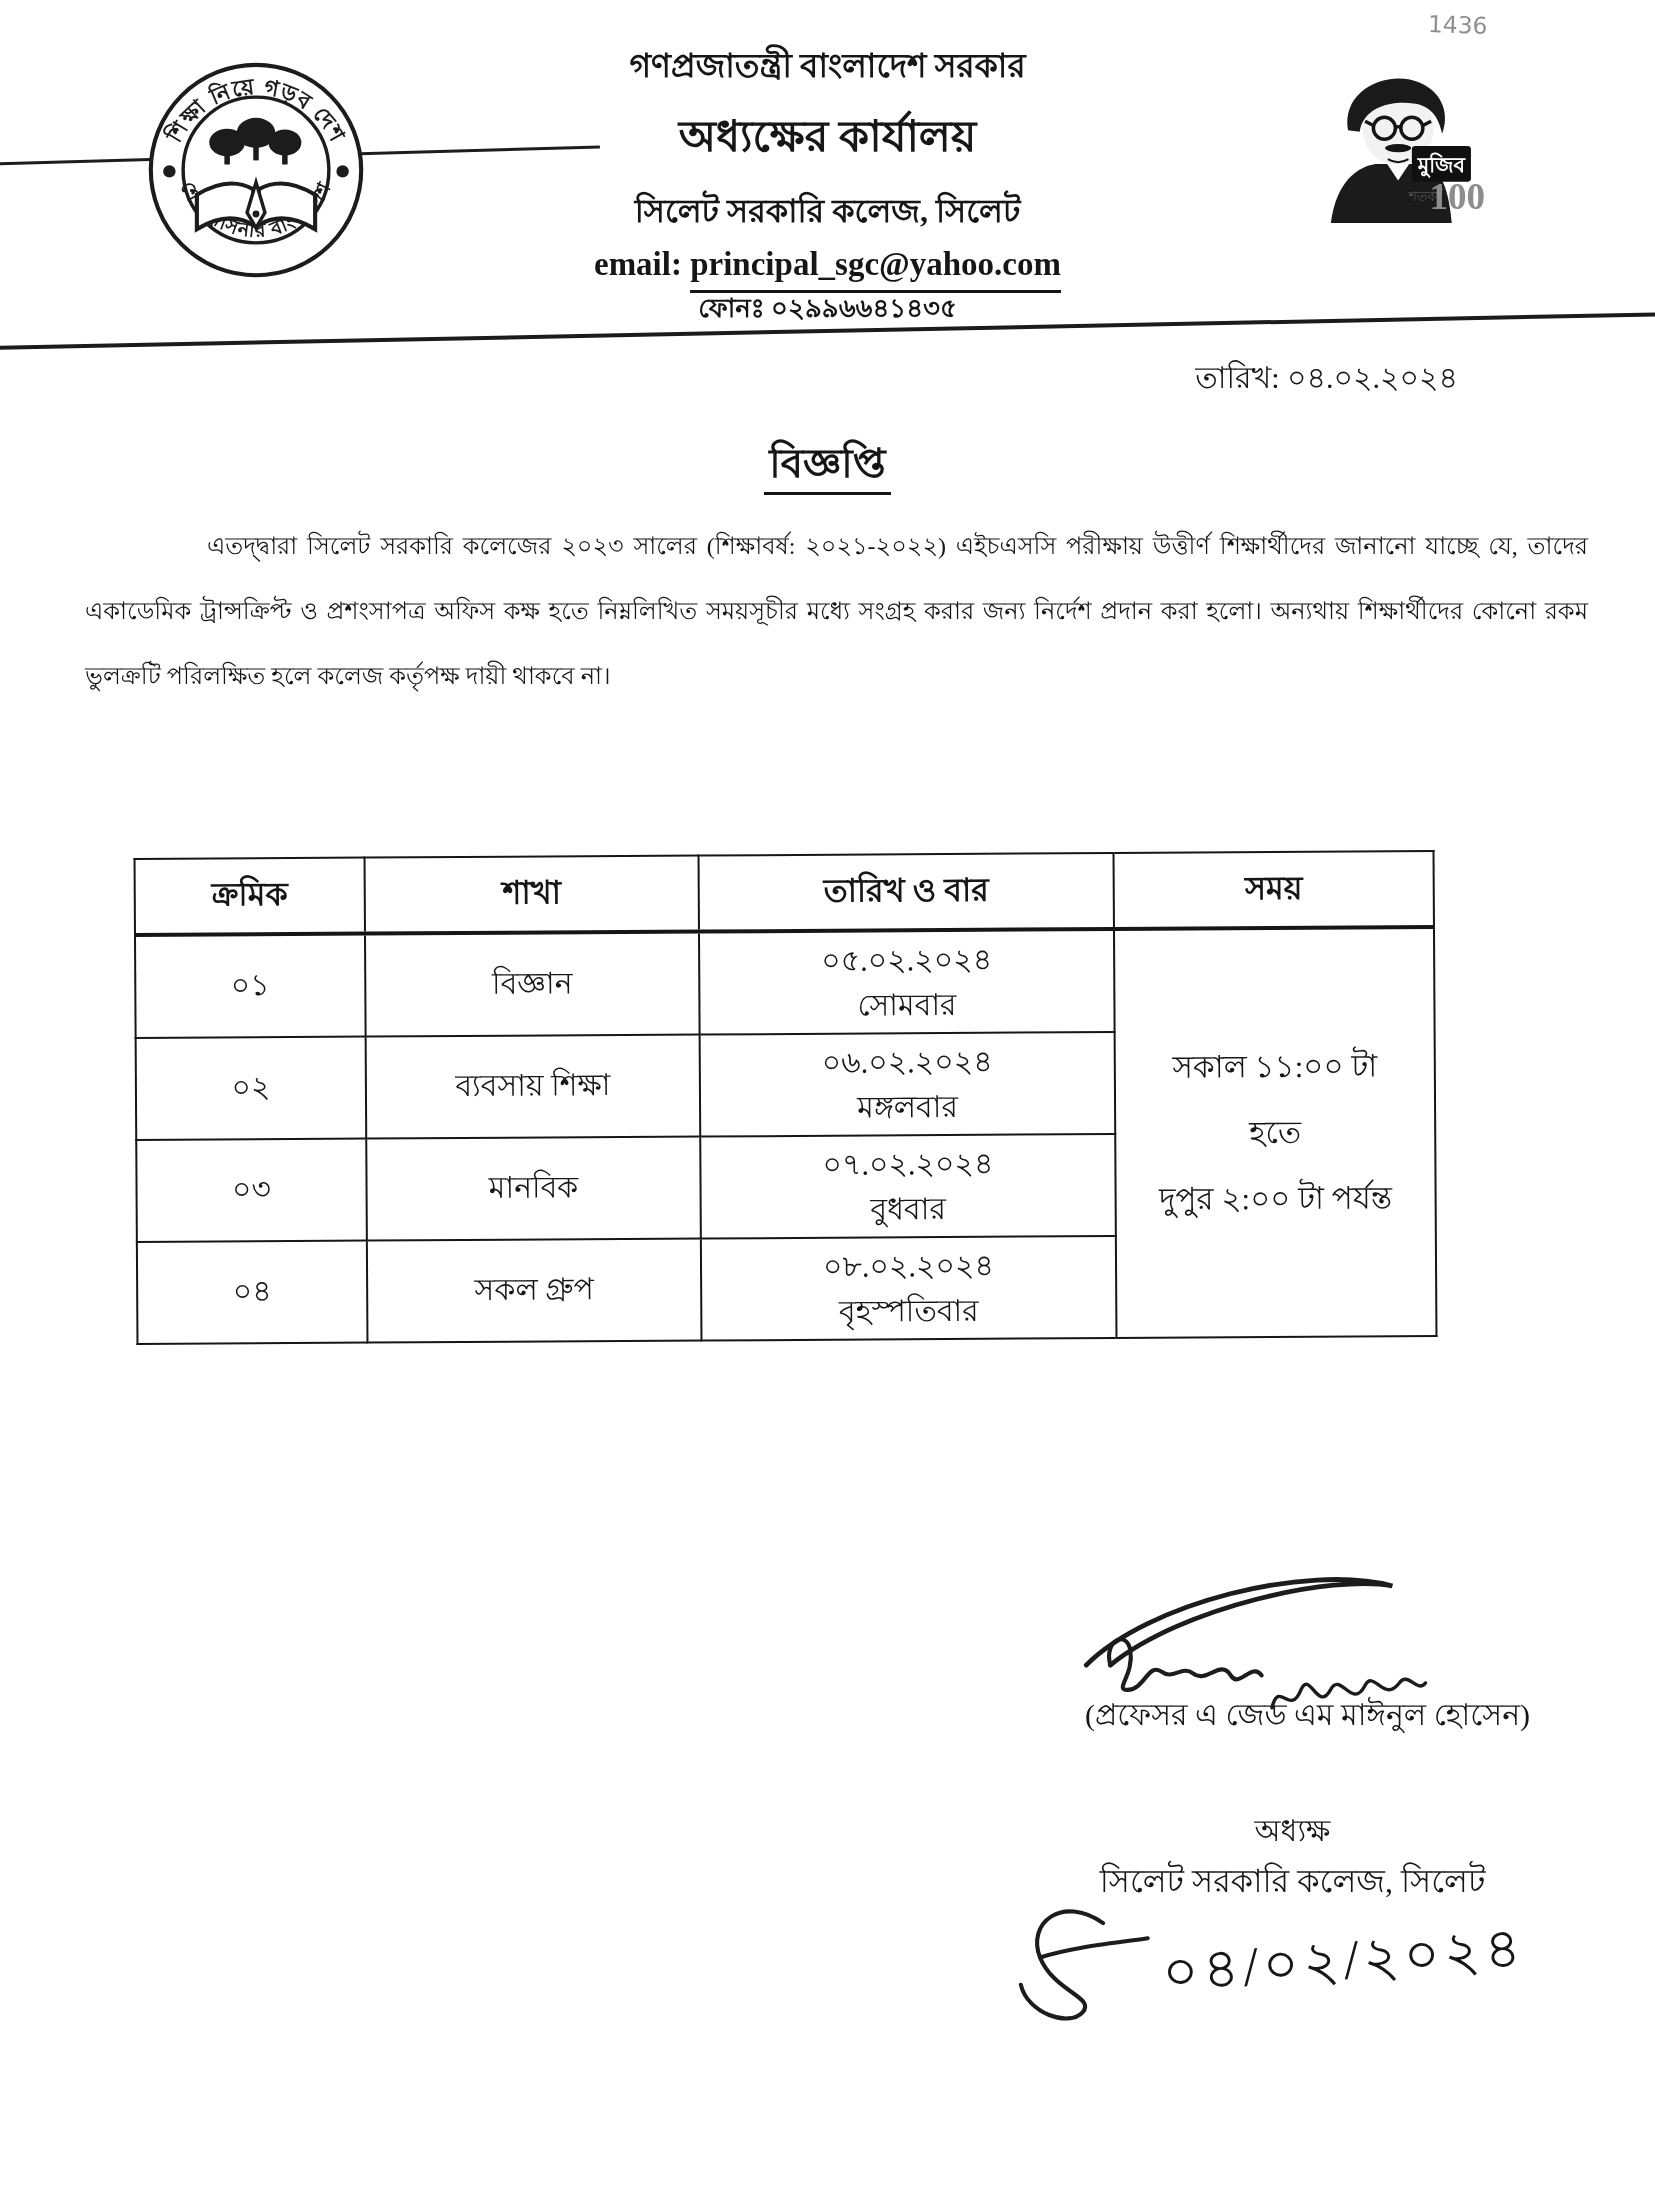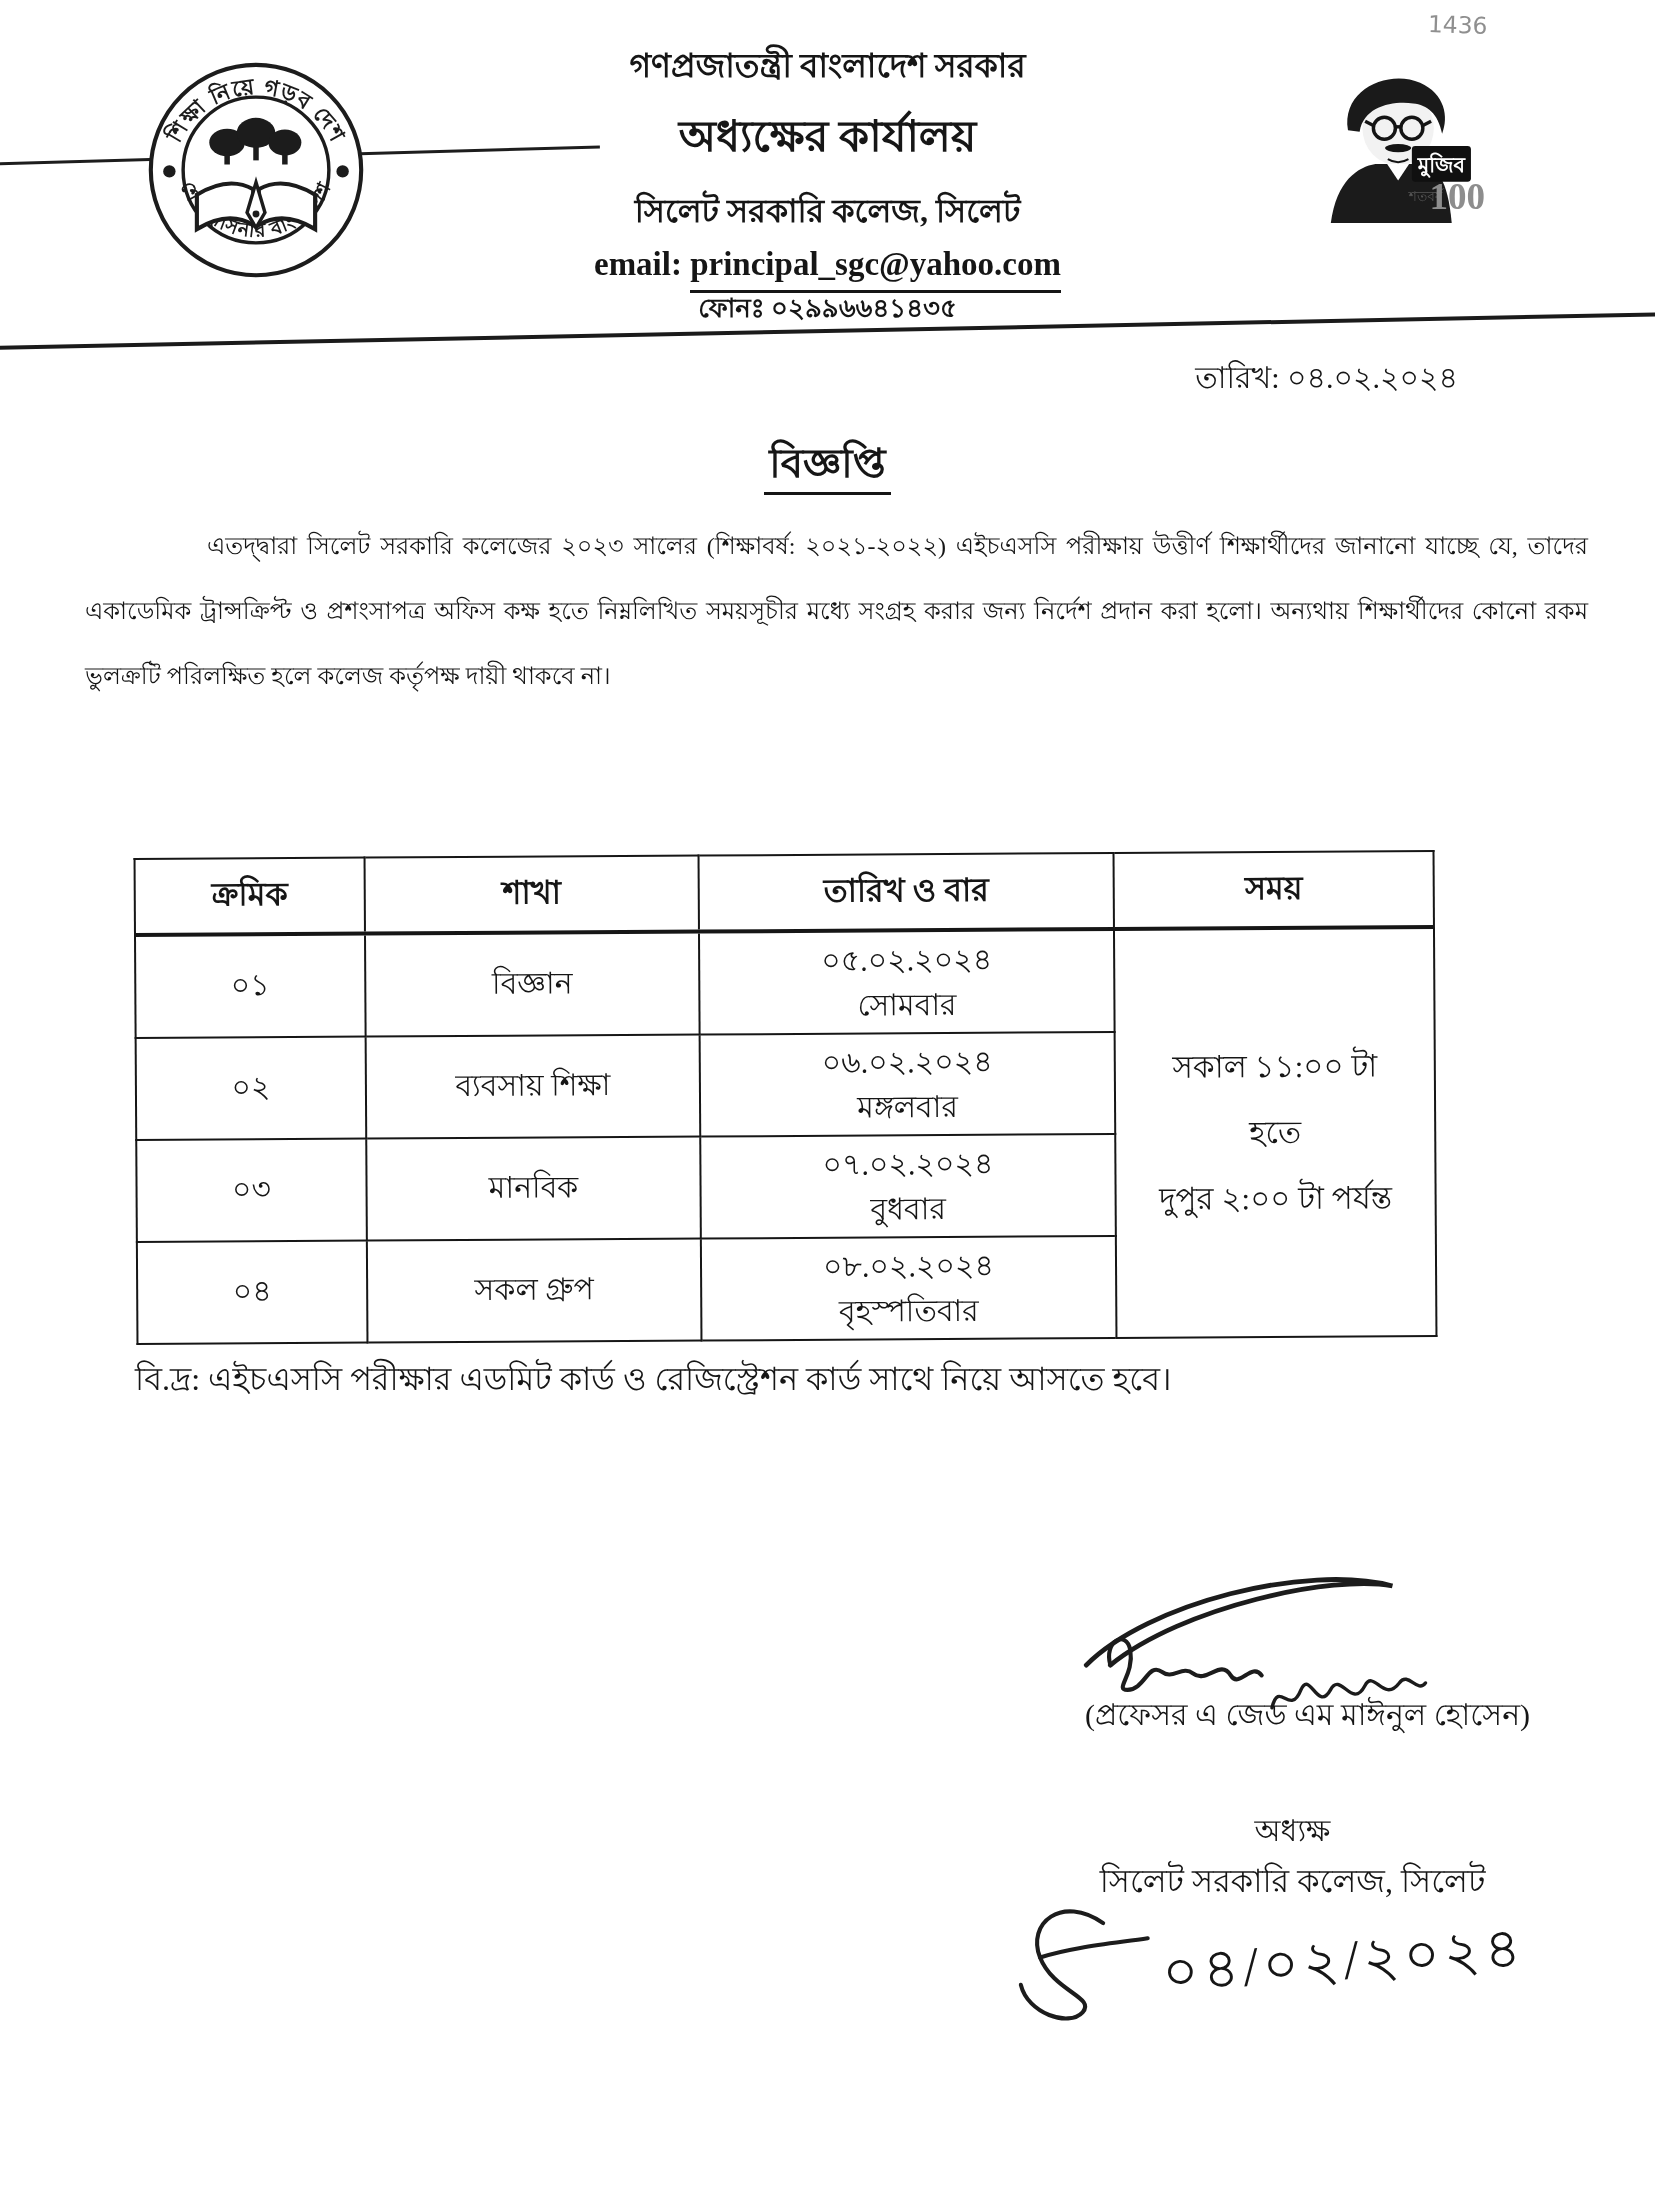--- a/index.html
+++ b/index.html
@@ -214,21 +214,20 @@
         <td>সকল গ্রুপ</td>
         <td class="cell-date">
           <div>০৮.০২.২০২৪</div>
           <div>বৃহস্পতিবার</div>
         </td>
       </tr>
     </tbody>
       </table>
   </div>
 
-  <div class="note-line">বি.দ্র: এইচএসসি পরীক্ষার এডমিট কার্ড ও রেজিস্ট্রেশন কার্ড সাথে নিয়ে আসতে হবে।</div>
 
   <div class="sig-svg">
     <svg width="399" height="186" viewBox="0 0 580 270">
       <g fill="none" stroke="#1c1c1c" stroke-linecap="round">
         <path d="M 60,170 C 150,80 380,22 505,55 C 420,38 200,85 95,170" stroke-width="7"></path>
         <path d="M 95,170 C 85,135 118,118 124,148 C 130,185 100,206 120,206 C 145,206 150,165 170,180 C 185,192 200,170 215,182 C 235,198 255,160 270,185 C 282,205 300,165 315,185" stroke-width="6"></path>
         <path d="M 330,232 C 340,190 356,246 372,206 C 385,176 396,240 415,206 C 430,178 446,236 465,200 C 478,175 492,226 515,196 C 528,178 541,212 553,196" stroke-width="5"></path>
       </g>
     </svg>
   </div>

